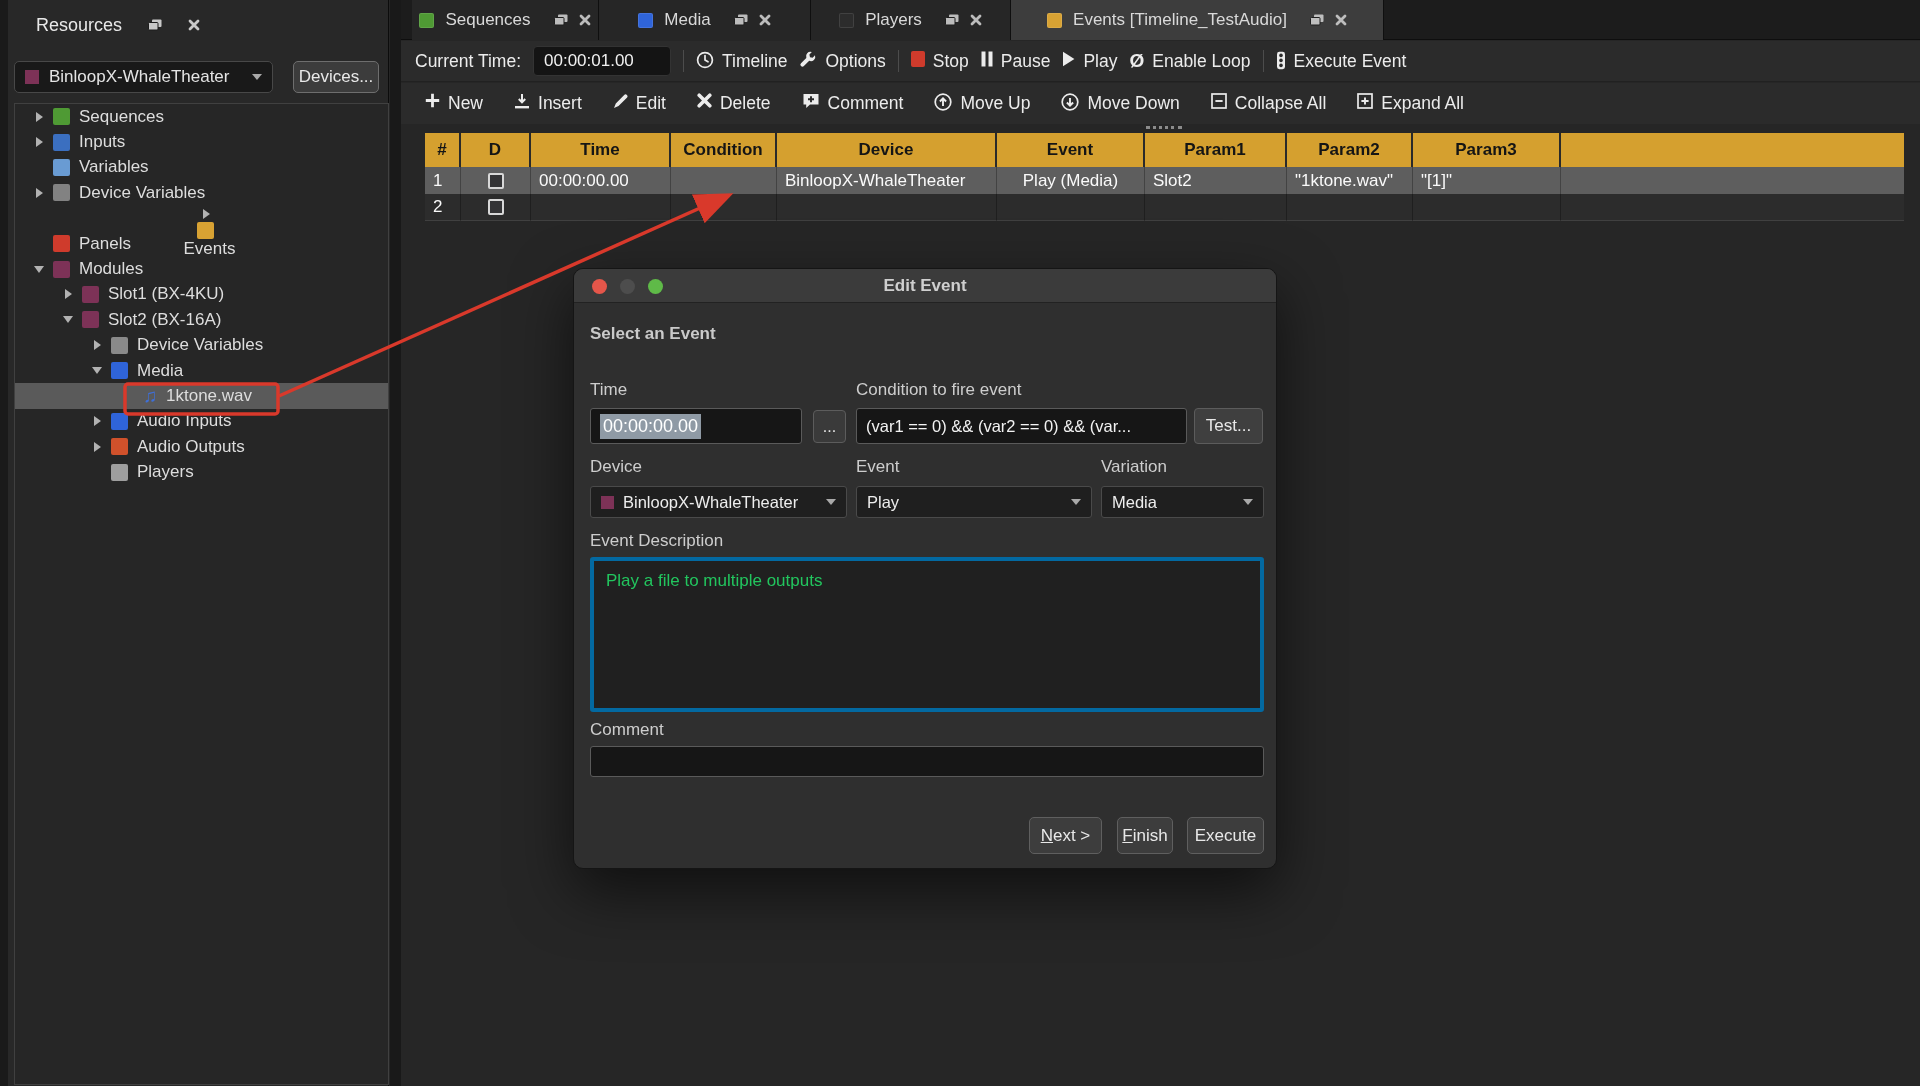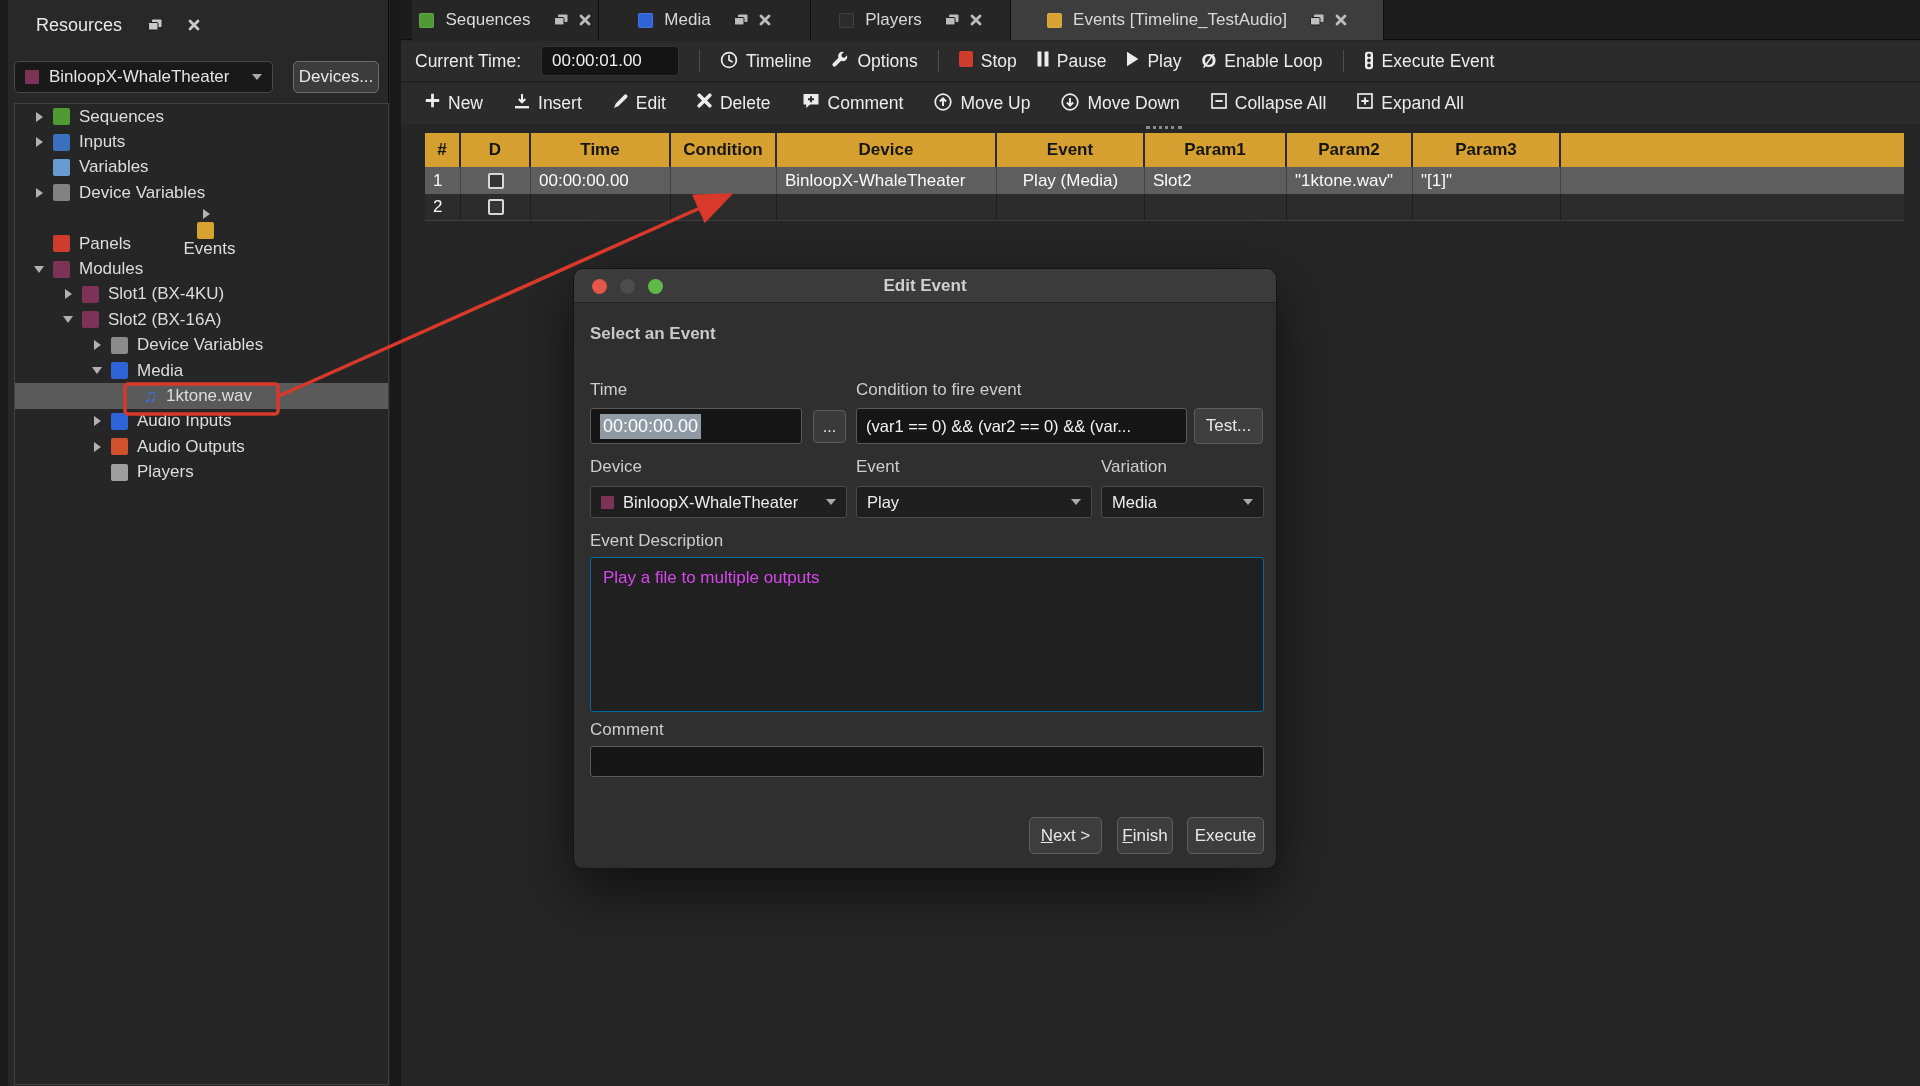--- a/index.html
+++ b/index.html
@@ -46,21 +46,21 @@
   
   #tab-bar { position:absolute; left:401px; top:0; width:1519px; height:40px; background:#1c1c1c; border-bottom:1px solid #0e0e0e; display:flex; padding-left:11px; }
   .tab { height:40px; display:flex; align-items:center; justify-content:center; gap:11px; background:#262626; border-right:1px solid #0f0f0f; }
   .tab.active { background:#3d3d3d; }
   .tab-square { width:15px; height:15px; border-radius:2px; border:1px solid rgba(255,255,255,0.10); flex:0 0 auto; }
   .tab-label { font-size:17px; color:#d9d9d9; white-space:nowrap; }
   .tab .icon { opacity:.92; }
   .tab .icon.first { margin-left:12px; }
 
   
-  #toolbar-transport { position:absolute; left:401px; top:41px; width:1519px; height:41px; background:#2b2b2b; border-bottom:1px solid #212121; display:flex; align-items:center; padding-left:14px; gap:20px; font-size:17.5px; color:#ececec; }
+  #toolbar-transport { position:absolute; left:401px; top:41px; width:1519px; height:41px; background:#2b2b2b; border-bottom:1px solid #212121; display:flex; align-items:center; padding-left:14px; gap:12px; font-size:17.5px; color:#ececec; }
   #toolbar-edit { position:absolute; left:401px; top:83px; width:1519px; height:41px; background:#2b2b2b; display:flex; align-items:center; padding-left:24px; gap:31px; font-size:17.5px; color:#ececec; }
   .tb-item { display:flex; align-items:flex-start; gap:8px; white-space:nowrap; }
   .tb-sep { width:1px; height:22px; background:#4c4c4c; }
   #current-time-field { width:138px; height:30px; background:#141414; border:1px solid #333; border-radius:4px; display:flex; align-items:center; padding-left:10px; font-size:17px; color:#f0f0f0; }
   .stop-sq { width:14px; height:16px; background:#cf3b2c; border-radius:2px; display:inline-block; }
   .loop-glyph { font-size:19px; font-weight:bold; color:#ececec; line-height:1; }
 
   
   #grip { position:absolute; left:1146px; top:126px; width:36px; border-top:3px dotted #8b8b8b; }
 
@@ -95,21 +95,21 @@
   #time-field .seltext { background:#8f9aa5; color:#ffffff; padding:2px 3px; }
   #browse-button { position:absolute; left:239px; top:141px; width:33px; height:33px; background:#3a3a3a; border:1px solid #5c5c5c; border-radius:4px; display:flex; align-items:center; justify-content:center; font-size:16px; color:#e8e8e8; }
   #condition-field { position:absolute; left:282px; top:139px; width:331px; height:36px; font-size:16.5px; }
   #test-button { position:absolute; left:620px; top:139px; width:69px; height:36px; background:#3f3f3f; border:1px solid #5c5c5c; border-radius:4px; display:flex; align-items:center; justify-content:center; font-size:17px; color:#e8e8e8; }
   .dd { position:absolute; top:217px; height:32px; background:#1f1f1f; border:1px solid #4a4a4a; border-radius:3px; display:flex; align-items:center; padding:0 10px; gap:9px; font-size:16.5px; color:#ededed; }
   .dd .grow { flex:1 1 auto; overflow:hidden; white-space:nowrap; }
   #device-dd { left:16px; width:257px; }
   #device-dd .sq { width:13px; height:13px; background:#7d3257; flex:0 0 auto; }
   #event-dd { left:282px; width:236px; }
   #variation-dd { left:527px; width:163px; }
-  #desc-area { position:absolute; left:16px; top:288px; width:674px; height:155px; background:#202020; border:1px solid #0369a1; border-radius:3px; padding:10px 12px; font-size:17px; color:#d946ef; }
+  #desc-area { position:absolute; left:16px; top:288px; width:674px; height:155px; background:#202020; border:4px solid #0369a1; border-radius:3px; padding:10px 12px; font-size:17px; color:#22c55e; }
   #comment-field { position:absolute; left:16px; top:477px; width:674px; height:31px; }
   .btn { position:absolute; top:548px; height:37px; background:#3d3d3d; border:1px solid #5f5f5f; border-radius:5px; font-size:17px; color:#e8e8e8; text-align:center; line-height:35px; display:inline-block; }
   .btn.mnemonic::first-letter { text-decoration:underline; }
   #next-button { left:455px; width:73px; }
   #finish-button { left:543px; width:56px; }
   #cancel-button { left:613px; width:77px; }
 </style>
 </head>
 <body>
 

